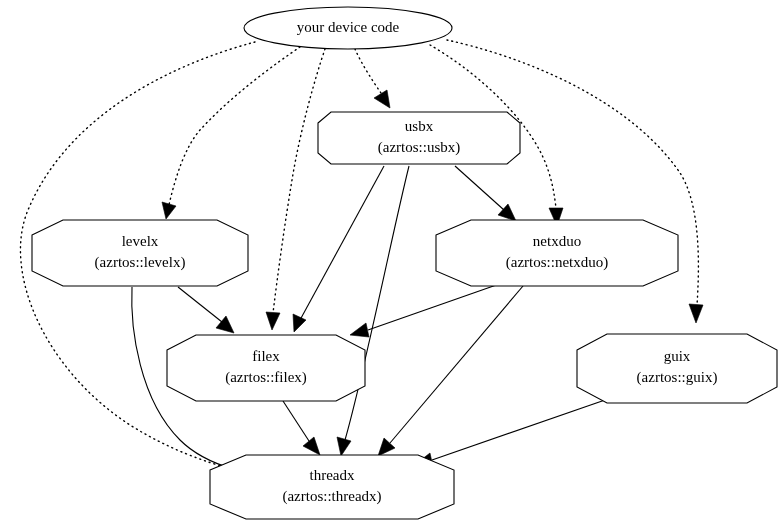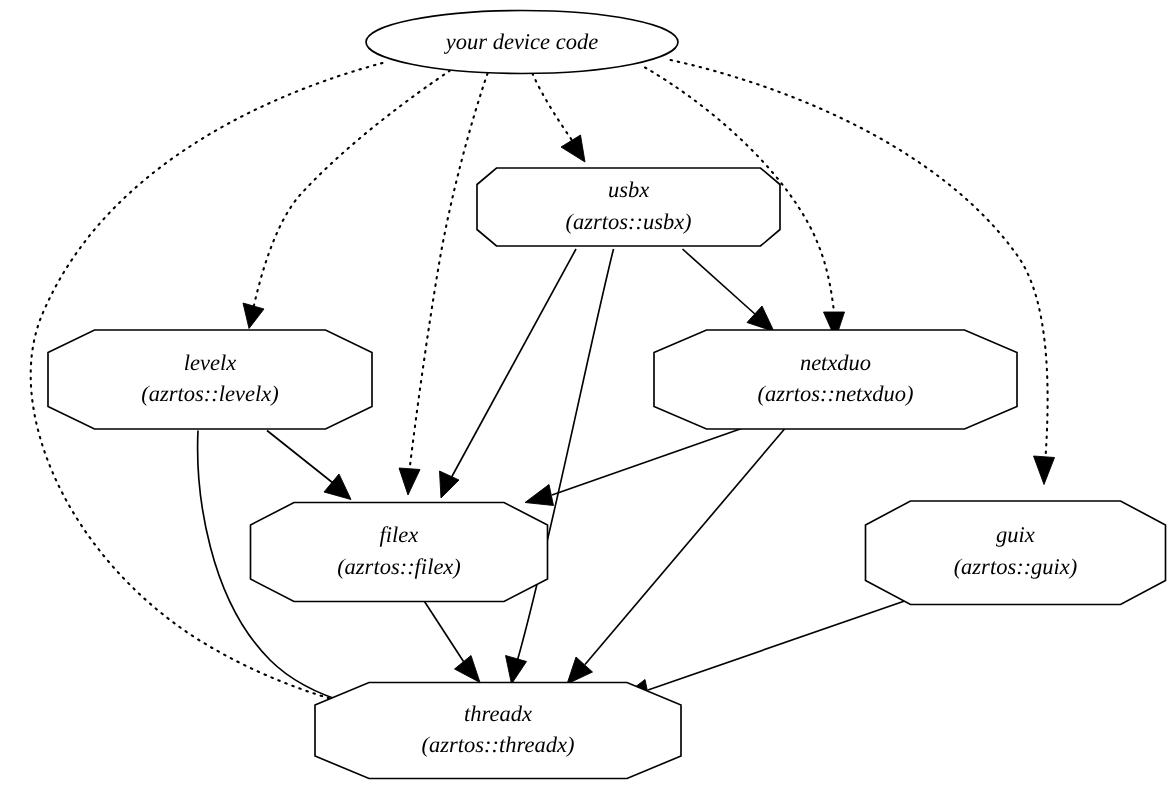--- a/index.html
+++ b/index.html
@@ -8,21 +8,20 @@
     padding: 0;
     background: #ffffff;
   }
   #canvas {
     position: relative;
     width: 779px;
     height: 528px;
     background: #ffffff;
     overflow: hidden;
     font-family: "Liberation Serif", "DejaVu Serif", serif;
-    font-style: italic;
   }
   #graph-svg {
     position: absolute;
     top: 0;
     left: 0;
     width: 779px;
     height: 528px;
   }
   .node-shape {
     fill: #ffffff;

